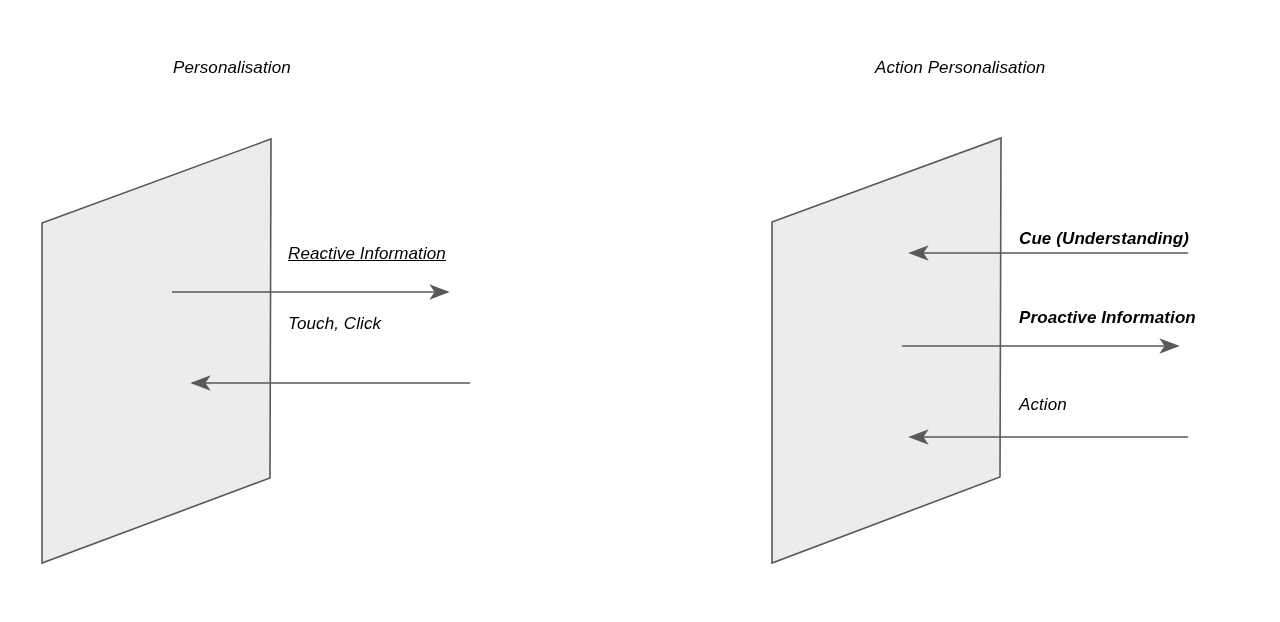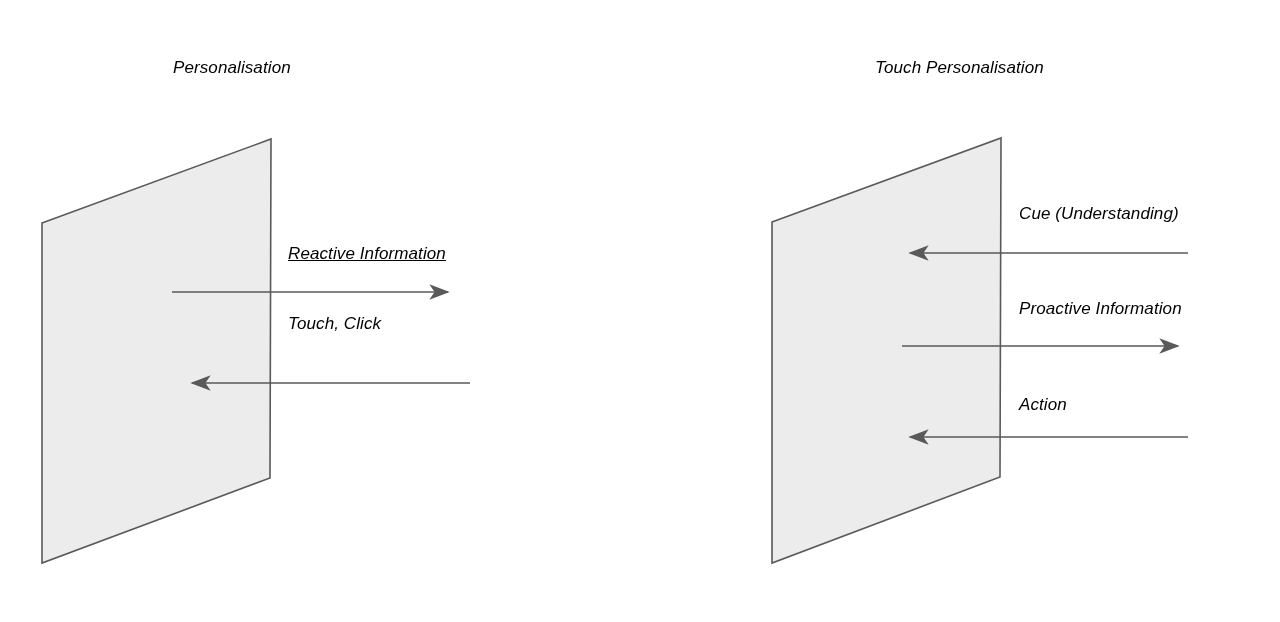--- a/index.html
+++ b/index.html
@@ -45,22 +45,22 @@
     color: #000000;
     white-space: nowrap;
     letter-spacing: 0.1px;
   }
   
   #title-left        { left: 173px; top: 58px; }
   #label-reactive    { left: 288px; top: 244px; text-decoration: underline; }
   #label-touch-click { left: 288px; top: 314px; }
   
   #title-right       { left: 875px; top: 58px; }
-  #label-cue         { left: 1019px; top: 204px; }
-  #label-proactive   { left: 1019px; top: 299px; }
+  #label-cue         { left: 1019px; top: 229px; font-weight: bold; }
+  #label-proactive   { left: 1019px; top: 308px; font-weight: bold; }
   #label-action      { left: 1019px; top: 395px; }
 </style>
 </head>
 <body>
 
 <div id="canvas">
 
   <svg id="diagram-svg" viewBox="0 0 1280 622">
     <defs>
       <marker id="arrowRight" viewBox="0 0 12 10" refX="11" refY="5" markerWidth="12" markerHeight="10" orient="auto-start-reverse">
@@ -89,21 +89,21 @@
       <line x1="1188" y1="437" x2="910" y2="437" stroke="#595959" stroke-width="1.7" marker-end="url(#arrowLeft)"></line>
     </g>
   </svg>
 
   <div class="panel-title" id="title-left">Personalisation</div>
 
   <div class="flow-label" id="label-reactive">Reactive Information</div>
 
   <div class="flow-label" id="label-touch-click">Touch, Click</div>
 
-  <div class="panel-title" id="title-right">Touch Personalisation</div>
+  <div class="panel-title" id="title-right">Action Personalisation</div>
 
   <div class="flow-label" id="label-cue">Cue (Understanding)</div>
 
   <div class="flow-label" id="label-proactive">Proactive Information</div>
 
   <div class="flow-label" id="label-action">Action</div>
 
 </div>
 
 </body></html>

